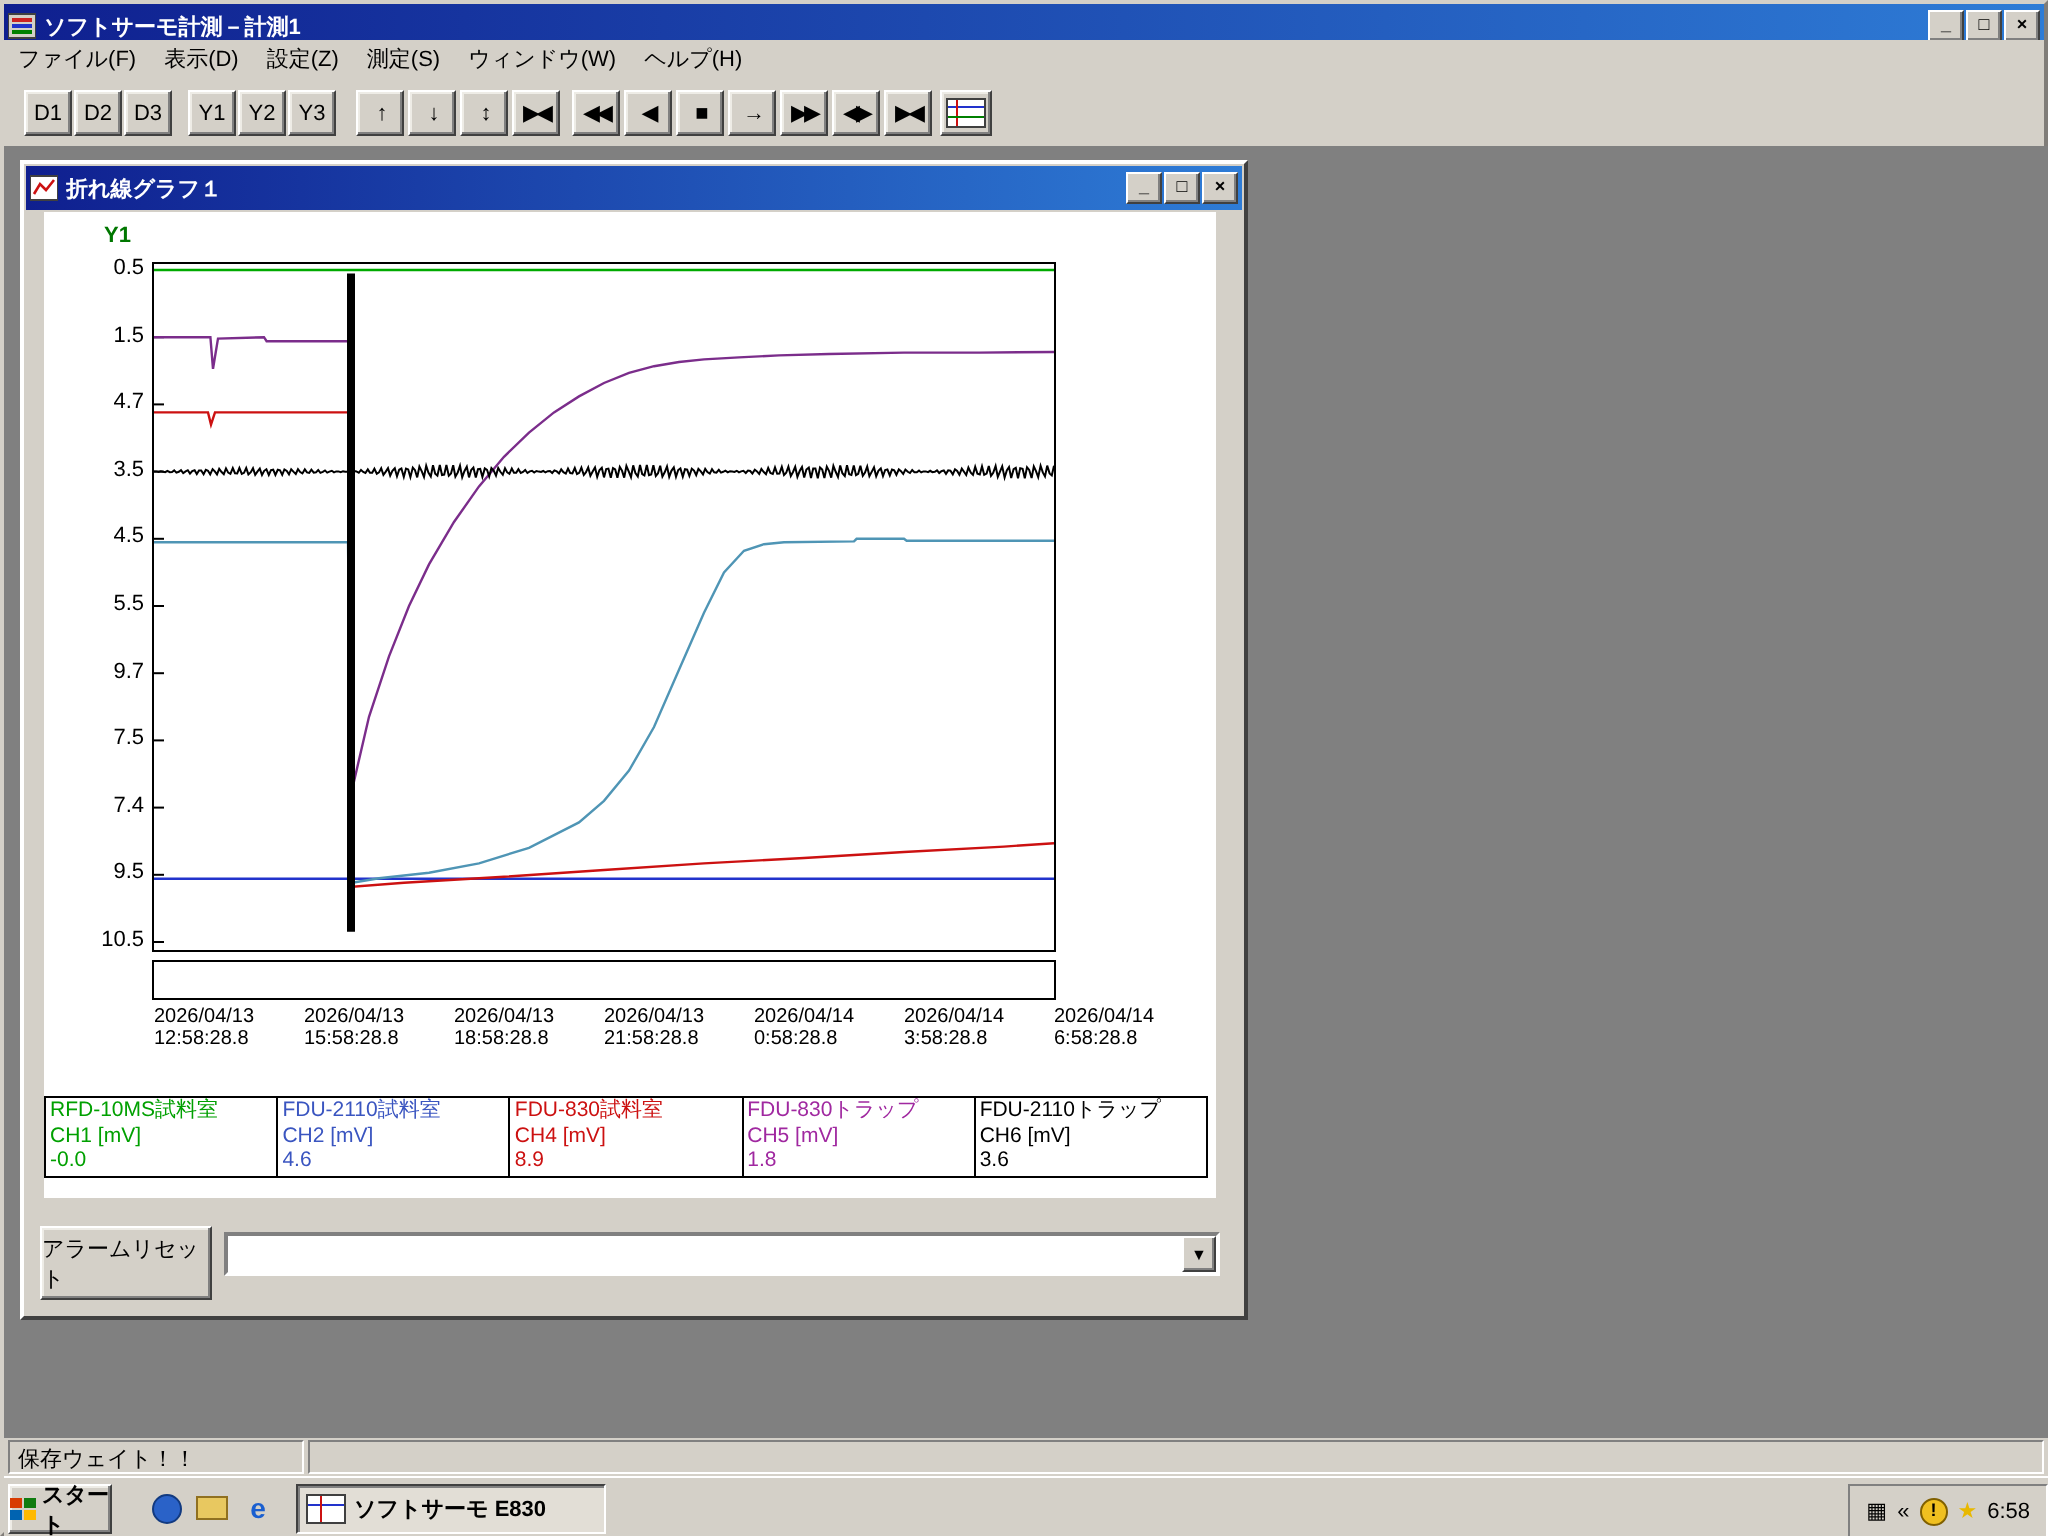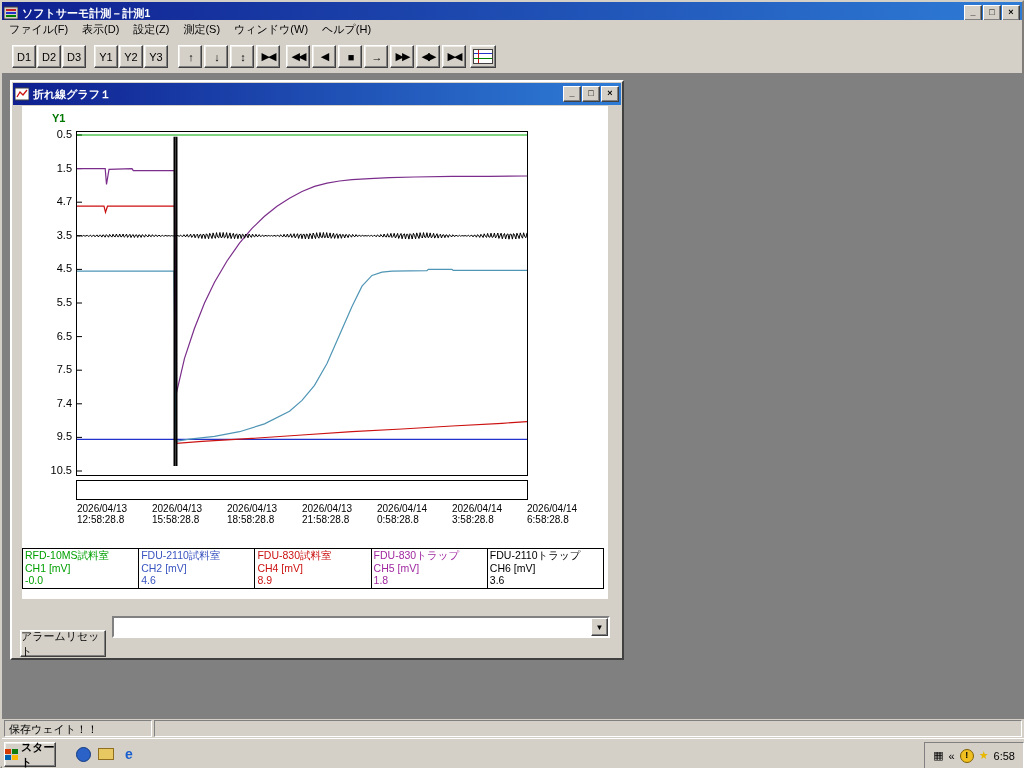--- a/index.html
+++ b/index.html
@@ -38,21 +38,21 @@
   #y1-label{position:absolute;left:30px;top:6px;color:#007700;font-weight:bold;}
   #plot-wrap{position:absolute;left:54px;top:25px;width:450px;height:343px;border:1px solid #000;}
   .ylab{position:absolute;left:2px;width:48px;text-align:right;font-size:11px;}
   #x-strip{position:absolute;left:54px;top:374px;width:450px;height:18px;border:1px solid #000;background:#fff;}
   .xlab{position:absolute;top:397px;width:74px;font-size:10px;line-height:11px;white-space:nowrap;}
 
   #legend{position:absolute;left:0;top:442px;width:580px;height:39px;border:1px solid #000;display:flex;}
   .legend-cell{flex:1;border-left:1px solid #000;padding:0 2px;overflow:hidden;font-size:10.5px;line-height:12.5px;white-space:nowrap;}
   .legend-cell:first-child{border-left:none;}
 
-  #alarm-btn{position:absolute;left:8px;top:531px;width:86px;height:27px;font-size:11px;margin-top:17px;}
+  #alarm-btn{position:absolute;left:8px;top:531px;width:86px;height:37px;font-size:11px;}
   #combo{position:absolute;left:100px;top:534px;width:498px;height:22px;background:#fff;
          border:2px solid;border-color:#808080 #fff #fff #808080;box-sizing:border-box;display:flex;}
   #combo input{flex:1;border:none;outline:none;font-size:11px;padding:2px;font-family:inherit;}
   #combo-arrow{width:17px;height:100%;background:#d4d0c8;border:1px solid;border-color:#fff #404040 #404040 #fff;
                box-shadow:inset -1px -1px 0 #808080;display:flex;align-items:center;justify-content:center;
                font-size:8px;box-sizing:border-box;}
 
   
   #statusbar{position:absolute;top:717px;left:0;width:1024px;height:19px;background:#d4d0c8;display:flex;align-items:stretch;padding:1px 2px;box-sizing:border-box;}
   .status-panel{border:1px solid;border-color:#808080 #fff #fff #808080;padding:1px 4px;margin-right:2px;}
@@ -171,21 +171,21 @@
 
       <div id="chart-panel">
         <span id="y1-label">Y1</span>
         <div id="ylabs">
             <span class="ylab" style="top: 22.0235px;">0.5</span>
             <span class="ylab" style="top: 55.618px;">1.5</span>
             <span class="ylab" style="top: 89.2125px;">4.7</span>
             <span class="ylab" style="top: 122.807px;">3.5</span>
             <span class="ylab" style="top: 156.402px;">4.5</span>
             <span class="ylab" style="top: 189.996px;">5.5</span>
-            <span class="ylab" style="top: 223.591px;">6.5</span>
+            <span class="ylab" style="top: 223.591px;">9.7</span>
             <span class="ylab" style="top: 257.185px;">7.5</span>
             <span class="ylab" style="top: 290.78px;">7.4</span>
             <span class="ylab" style="top: 324.374px;">9.5</span>
             <span class="ylab" style="top: 357.969px;">10.5</span>
           </div>
         <div id="plot-wrap">
           <svg id="plot" width="450" height="343">
               <path d="M0,3.0 L5,3.0" fill="none" stroke="#000" stroke-width="1"></path>
               <path d="M0,36.6 L5,36.6" fill="none" stroke="#000" stroke-width="1"></path>
               <path d="M0,70.2 L5,70.2" fill="none" stroke="#000" stroke-width="1"></path>
@@ -294,20 +294,27 @@
     <span class="ql-icon" style="left:72px">
       <span style="width:13px;height:13px;border-radius:50%;background:#2a62c8;border:1px solid #123a80;"></span>
     </span>
     <span class="ql-icon" style="left:95px">
       <span style="width:14px;height:10px;background:#e8c860;border:1px solid #907020;"></span>
     </span>
     <span class="ql-icon" style="left:118px">
       <span style="color:#1a5fd0;font-weight:bold;font-size:14px;">e</span>
     </span>
 
+    <div id="task-btn">
+      <span class="mini-chart">
+        <i style="left:0;top:4px;width:18px;height:1px;background:#2233cc"></i>
+        <i style="left:6px;top:0;width:1px;height:13px;background:#cc1111"></i>
+      </span>
+      <span>ソフトサーモ E830</span>
+    </div>
 
     <div id="tray">
       <span class="tray-ico">▦</span>
       <span class="tray-ico">«</span>
       <span class="dot-alert">!</span>
       <span class="tray-ico" style="color:#e8b800">★</span>
       <span>6:58</span>
     </div>
   </div>
 

